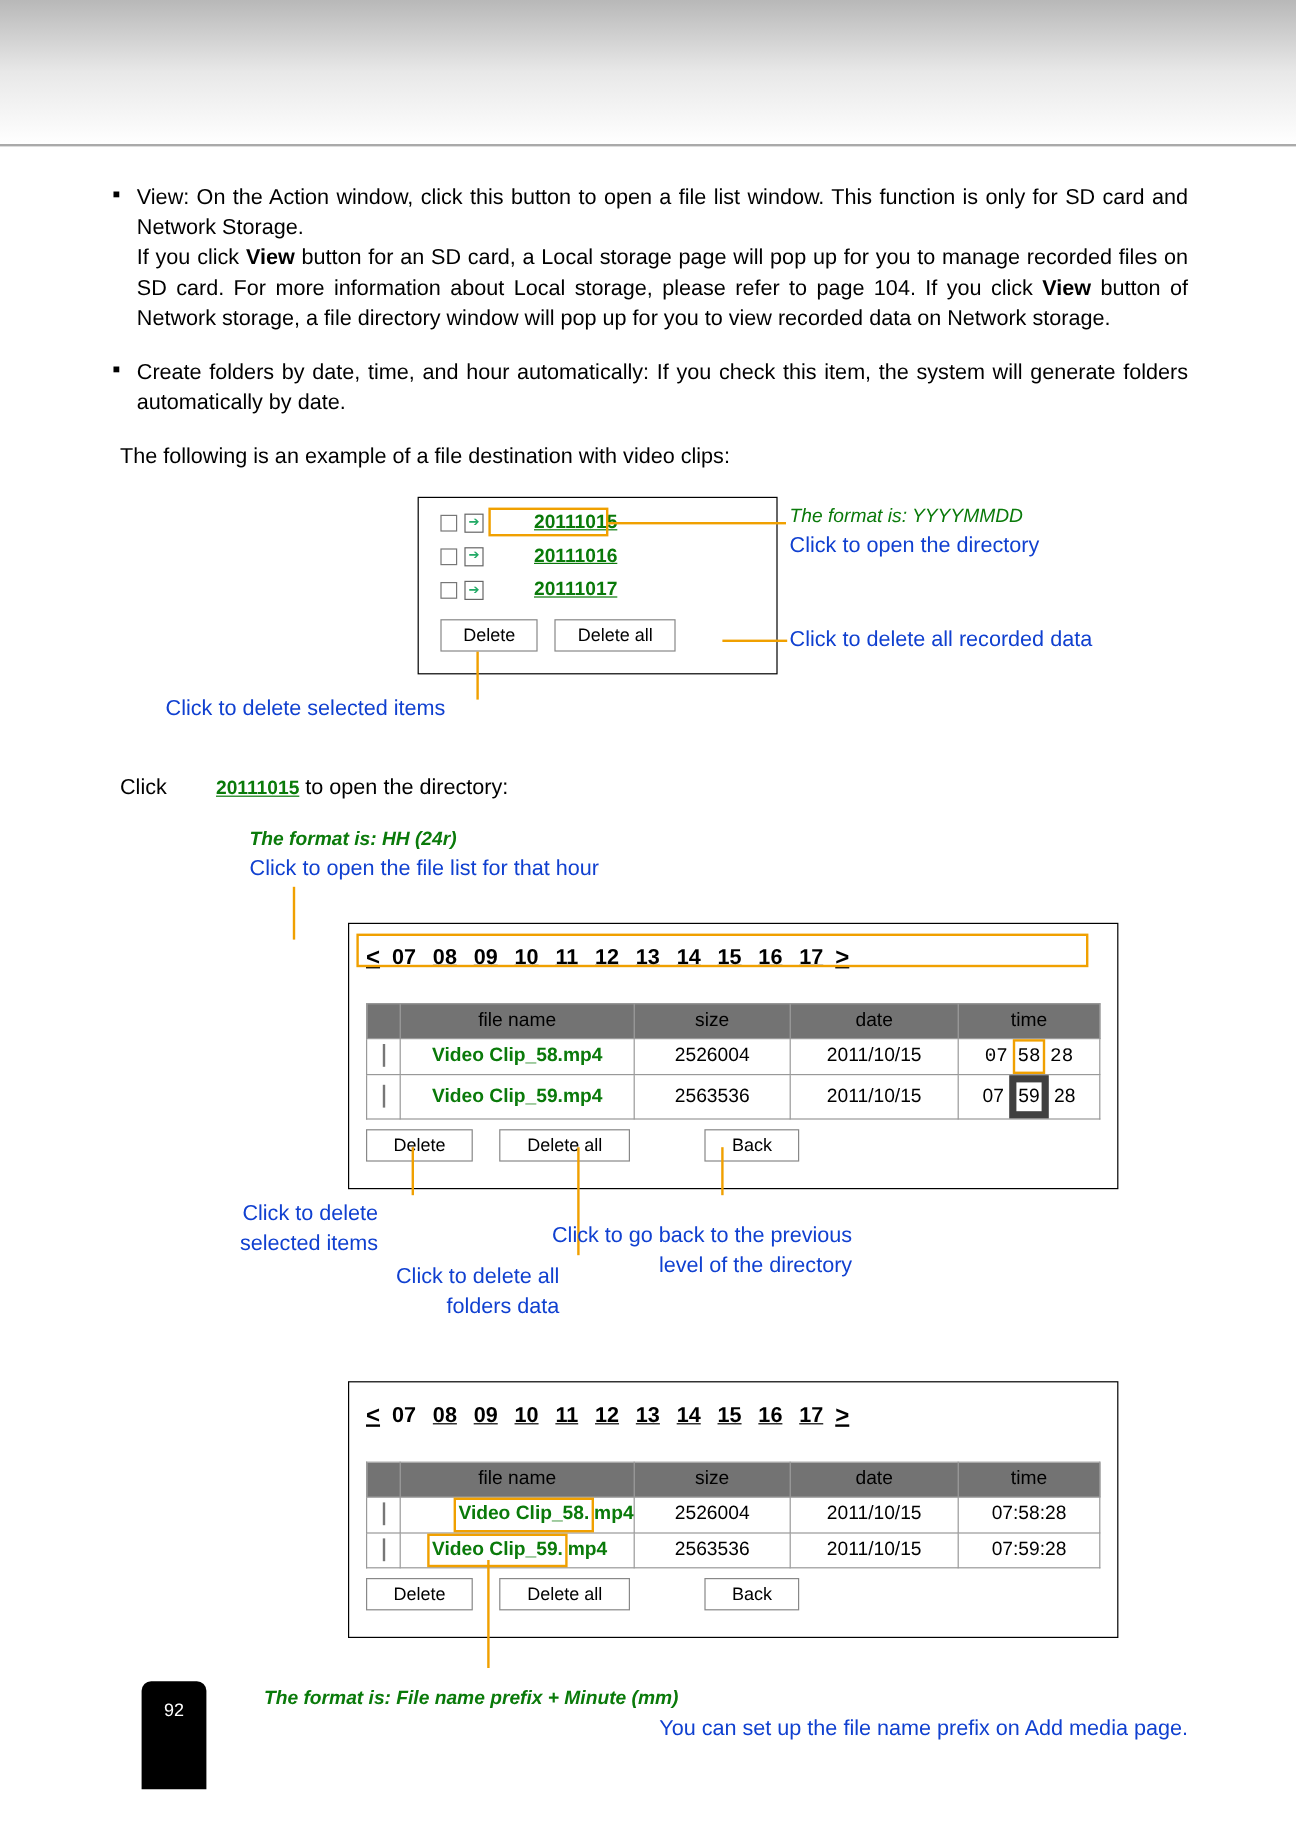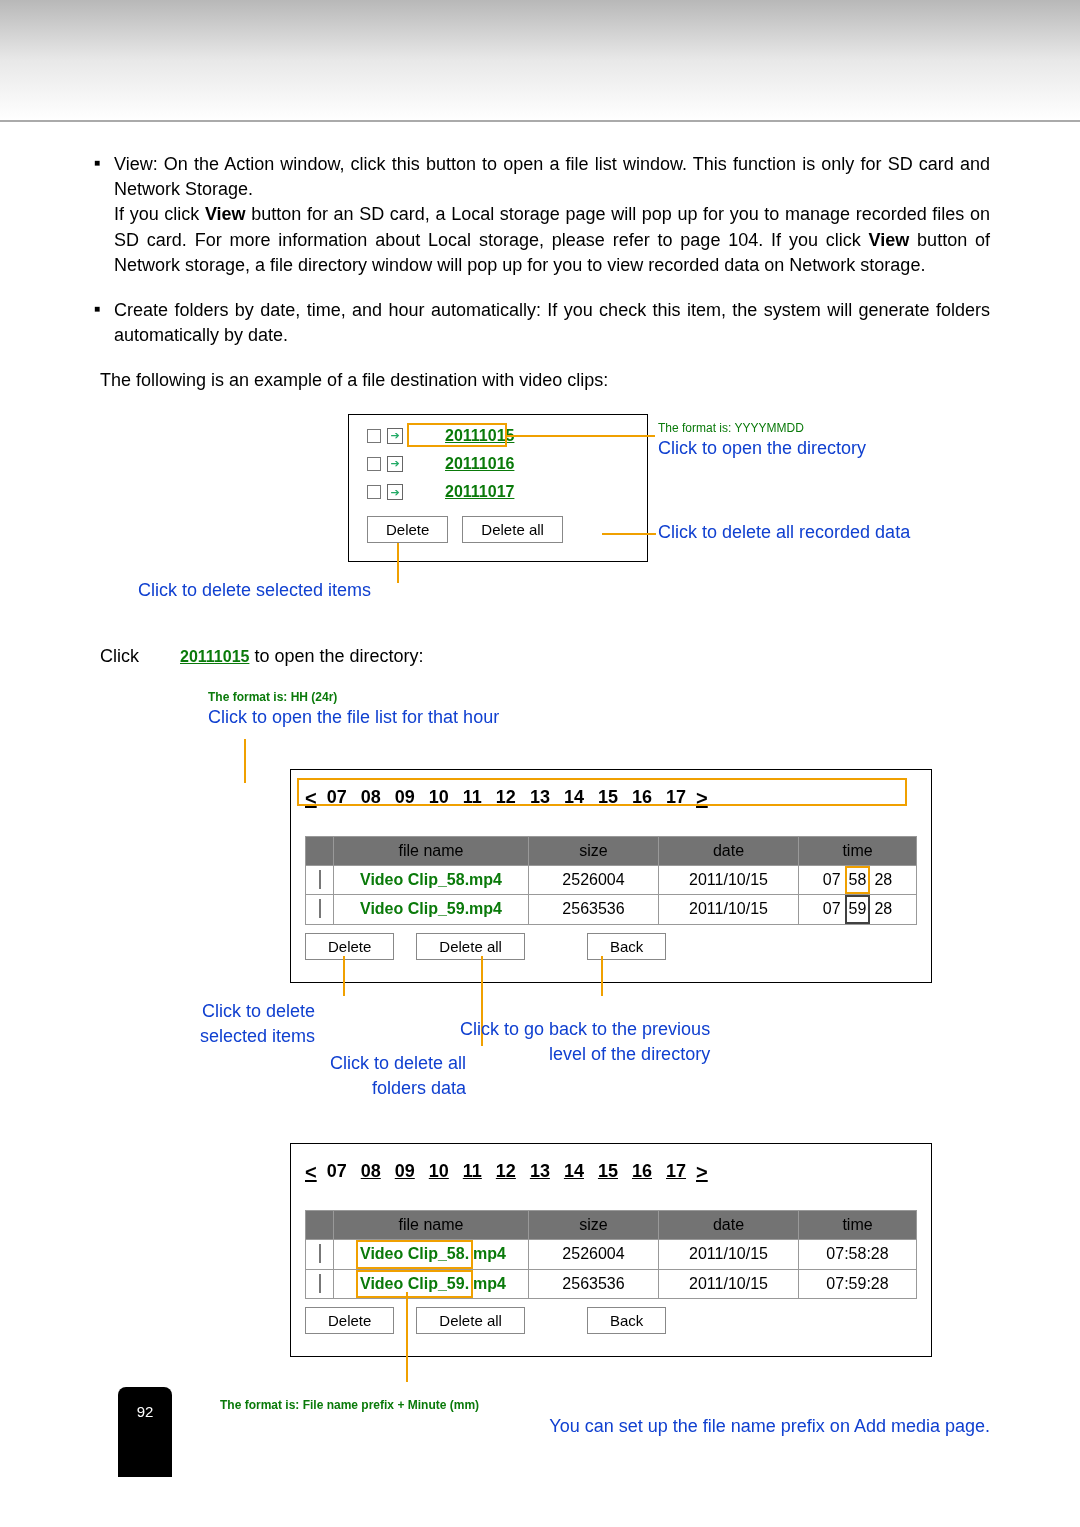--- a/index.html
+++ b/index.html
@@ -13,21 +13,21 @@
   .para { margin-bottom: 20px; }
   .example-panel { border: 1px solid #000; width: 300px; margin-left: 248px; padding: 10px 18px 18px 18px; position: relative; }
   .folder-row { display: flex; align-items: center; gap: 6px; margin-bottom: 6px; }
   .cb { width: 14px; height: 14px; border: 1px solid #777; background: #fff; }
   .arrow-icon { width: 16px; height: 16px; border: 1px solid #666; display: flex; align-items: center; justify-content: center; font-size: 11px; color: #2a6; }
   .link-green { color: #0a7a0a; font-weight: bold; text-decoration: underline; font-size: 16px; padding-left: 36px; }
   .btn { border: 1px solid #888; padding: 2px 18px; font-size: 15px; background: #fff; display: inline-block; }
   .btn-row { margin-top: 12px; display: flex; gap: 14px; }
   .yellow-box { border: 2px solid #f0a000; position: absolute; pointer-events: none; }
   .orange-line { position: absolute; background: #f0a000; }
-  .anno-green { color: #0a7a0a; font-size: 12px; }
+  .anno-green { color: #0a7a0a; font-size: 16px; font-style: italic; }
   .anno-blue { color: #1040d0; font-size: 18px; text-align: right; }
   .rel { position: relative; }
   .hour-panel { border: 1px solid #000; width: 642px; margin-left: 190px; padding: 14px 14px 22px 14px; position: relative; }
   .hour-nav { display: flex; gap: 6px; align-items: center; font-weight: bold; margin-bottom: 24px; }
   .hour-nav .lt, .hour-nav .gt { text-decoration: underline; font-size: 20px; color:#000; }
   .hour-link { text-decoration: underline; color: #000; font-size: 18px; font-weight: bold; padding: 0 4px; }
   .hour-07 { text-decoration: none; }
   .ftable { border-collapse: collapse; width: 100%; table-layout: fixed; }
   .ftable td, .ftable th { border: 1px solid #999; padding: 3px 6px; font-size: 16px; text-align: center; background:#fff; }
   .ftable th { background: #737373; font-weight: normal; }
@@ -135,31 +135,31 @@
             <th>file name</th>
             <th>size</th>
             <th>date</th>
             <th>time</th>
           </tr>
           <tr>
             <td class="cbcell"><span class="cb"></span></td>
             <td class="fname">Video Clip_58.mp4</td>
             <td>2526004</td>
             <td>2011/10/15</td>
-            <td style="padding:0;">
+            <td style="padding:0;font-family:Liberation Mono, monospace;">
               <span style="display:inline-block;padding:3px 4px;">07</span><span style="display:inline-block;border:2px solid #f0a000;padding:1px 2px;">58</span><span style="display:inline-block;padding:3px 4px;">28</span>
             </td>
           </tr>
           <tr>
             <td class="cbcell"><span class="cb"></span></td>
             <td class="fname">Video Clip_59.mp4</td>
             <td>2563536</td>
             <td>2011/10/15</td>
             <td style="padding:0;">
-              <span style="display:inline-block;padding:3px 4px;">07</span><span style="display:inline-block;border:2px solid #404040;padding:1px 2px;">59</span><span style="display:inline-block;padding:3px 4px;">28</span>
+              <span style="display:inline-block;padding:3px 4px;">07</span><span style="display:inline-block;border:6px solid #404040;padding:1px 2px;">59</span><span style="display:inline-block;padding:3px 4px;">28</span>
             </td>
           </tr>
         </tbody>
           </table>
         <div class="btn-row2">
           <span class="btn">Delete</span>
           <span class="btn">Delete all</span>
           <span class="btn" style="margin-left:40px;">Back</span>
         </div>
         <div class="orange-line" style="left:52px; top:186px; width:2px; height:40px;"></div>
@@ -205,21 +205,21 @@
           <tbody>
               <tr>
             <th class="cbcell"></th>
             <th>file name</th>
             <th>size</th>
             <th>date</th>
             <th>time</th>
           </tr>
           <tr>
             <td class="cbcell"><span class="cb"></span></td>
-            <td class="fname" style="padding:0;">
+            <td class="fname" style="padding:0;text-align:right;">
               <span style="display:inline-block;border:2px solid #f0a000;padding:1px 2px;">Video Clip_58.</span><span>mp4</span>
             </td>
             <td>2526004</td>
             <td>2011/10/15</td>
             <td>07:58:28</td>
           </tr>
           <tr>
             <td class="cbcell"><span class="cb"></span></td>
             <td class="fname" style="padding:0;">
               <span style="display:inline-block;border:2px solid #f0a000;padding:1px 2px;">Video Clip_59.</span><span>mp4</span>

